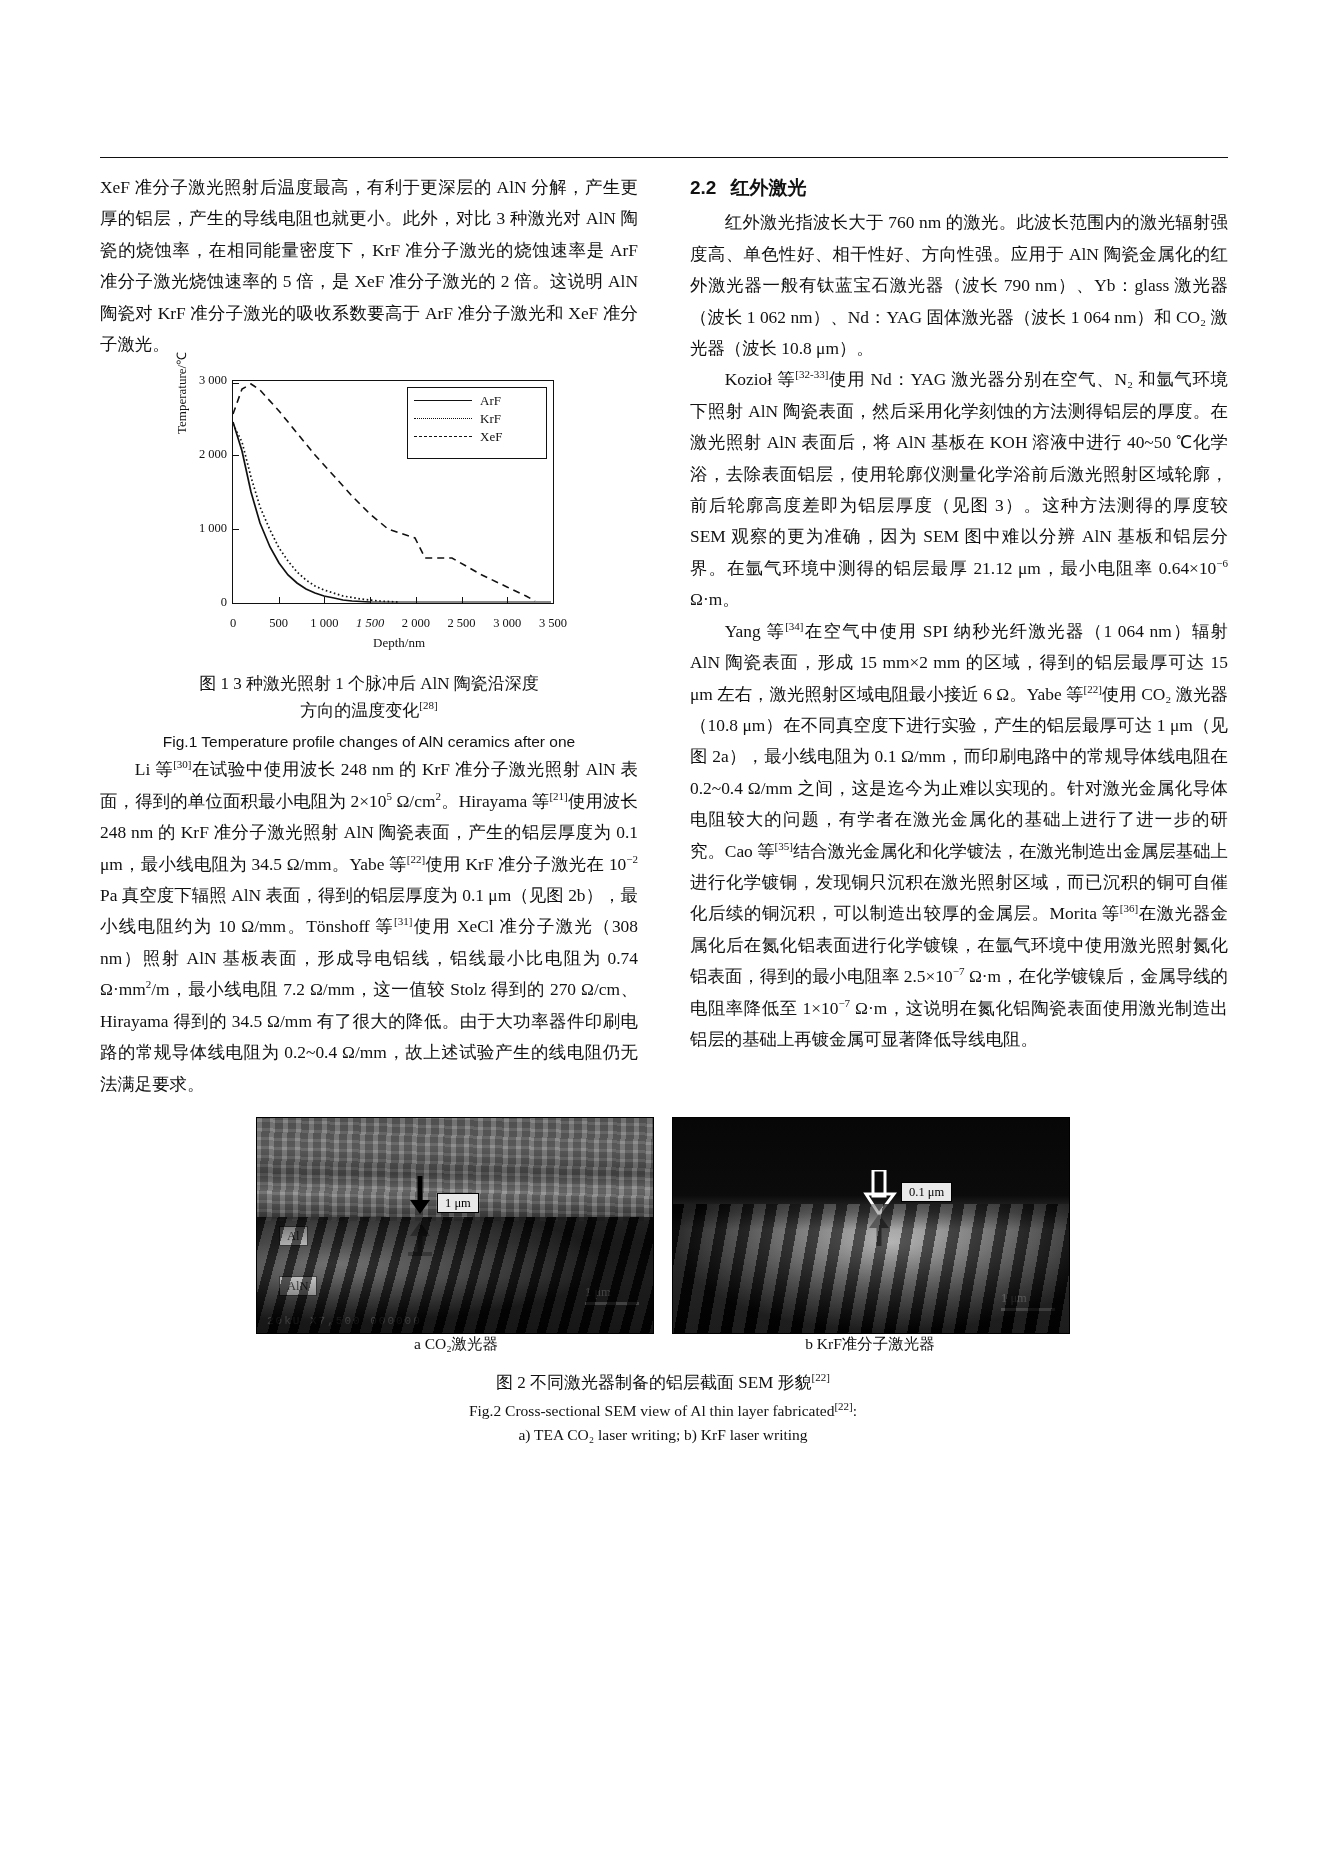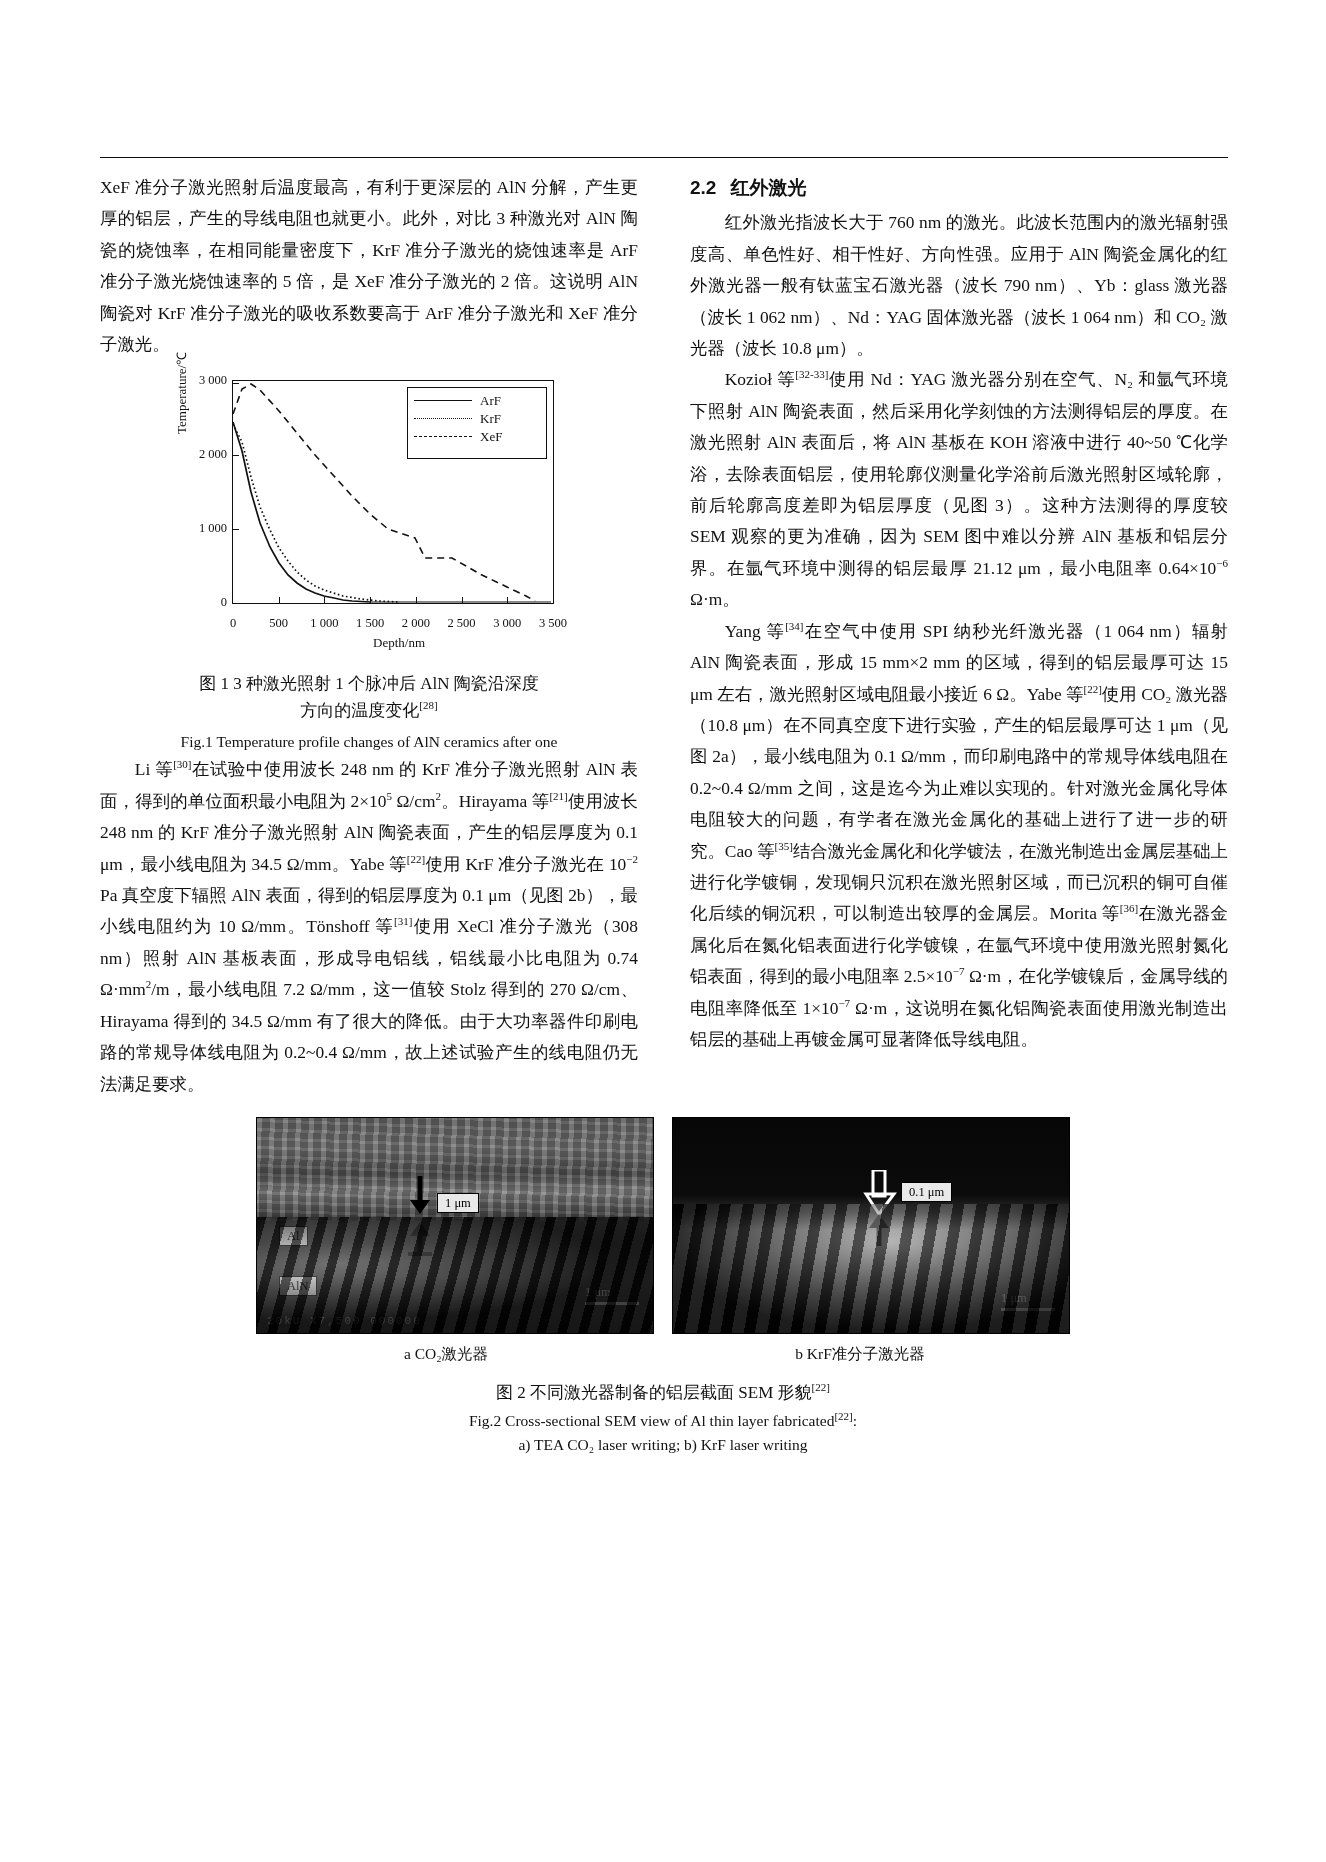--- a/index.html
+++ b/index.html
@@ -75,21 +75,21 @@
   .legend-line{width:58px; height:0; margin-right:8px;}
   .ll-solid{border-top:1.6px solid #111;}
   .ll-dot{border-top:1.6px dotted #111;}
   .ll-dash{border-top:1.6px dashed #111;}
   .legend-label{font-size:13px;}
   .fig-cap-cn{
     text-align:center; font-size:17px; line-height:27px; margin-top:28px;
   }
   .fig-cap-en{
     text-align:center; font-size:15.5px; line-height:24px; margin-top:6px;
-    font-family:Liberation Serif, serif;
+    font-family:Liberation Sans, sans-serif;
   }
 
   
   .fig2-wrap{
     position:absolute; left:248px; top:1117px; width:830px;
   }
   .sem-row{display:flex; gap:18px; justify-content:center;}
   .sem{
     width:396px; height:215px; position:relative; overflow:hidden;
     background:#2b2b2b; border:1px solid #000;
@@ -130,21 +130,21 @@
     font-family:"Liberation Serif", serif;
   }
   .sem-scale .bar{
     display:block; width:54px; height:3px; background:#fff; margin-top:2px;
   }
   .sem-bottomtext{
     position:absolute; left:10px; bottom:6px; color:#d9d9d9;
     font-family:"Liberation Mono", monospace; font-size:11px; letter-spacing:2px;
   }
   .sub-cap-row{
-    display:flex; gap:18px; margin-top:10px;
+    display:flex; gap:18px; justify-content:center; 
   }
   .sub-cap{width:396px; text-align:center; font-size:15.5px;}
   .fig2-cap-cn{text-align:center; font-size:17px; margin-top:16px;}
   .fig2-cap-en{text-align:center; font-size:15.5px; line-height:24px; margin-top:5px;}
   .sec-head{
     font-size:19px; font-weight:bold; margin:0 0 4px 0;
     font-family:"Liberation Sans", sans-serif;
   }
   .sec-head .num{margin-right:14px;}
 </style>
@@ -168,21 +168,21 @@
           <div class="ytick" style="top:33.33%;">2 000</div>
           <div class="ytick" style="top:0%;">3 000</div>
           <div class="tick-y" style="top:100%;"></div>
           <div class="tick-y" style="top:66.67%;"></div>
           <div class="tick-y" style="top:33.33%;"></div>
           <div class="tick-y" style="top:0.5%;"></div>
 
           <div class="xtick" style="left:0%;">0</div>
           <div class="xtick" style="left:14.28%;">500</div>
           <div class="xtick" style="left:28.57%;">1 000</div>
-          <div class="xtick" style="left:42.85%;">1 500</div>
+          <div class="xtick" style="left:42.85%;font-style:italic;">1 500</div>
           <div class="xtick" style="left:57.14%;">2 000</div>
           <div class="xtick" style="left:71.42%;">2 500</div>
           <div class="xtick" style="left:85.71%;">3 000</div>
           <div class="xtick" style="left:100%;">3 500</div>
           <div class="tick-x" style="left:14.28%;"></div>
           <div class="tick-x" style="left:28.57%;"></div>
           <div class="tick-x" style="left:42.85%;"></div>
           <div class="tick-x" style="left:57.14%;"></div>
           <div class="tick-x" style="left:71.42%;"></div>
           <div class="tick-x" style="left:85.71%;"></div>

